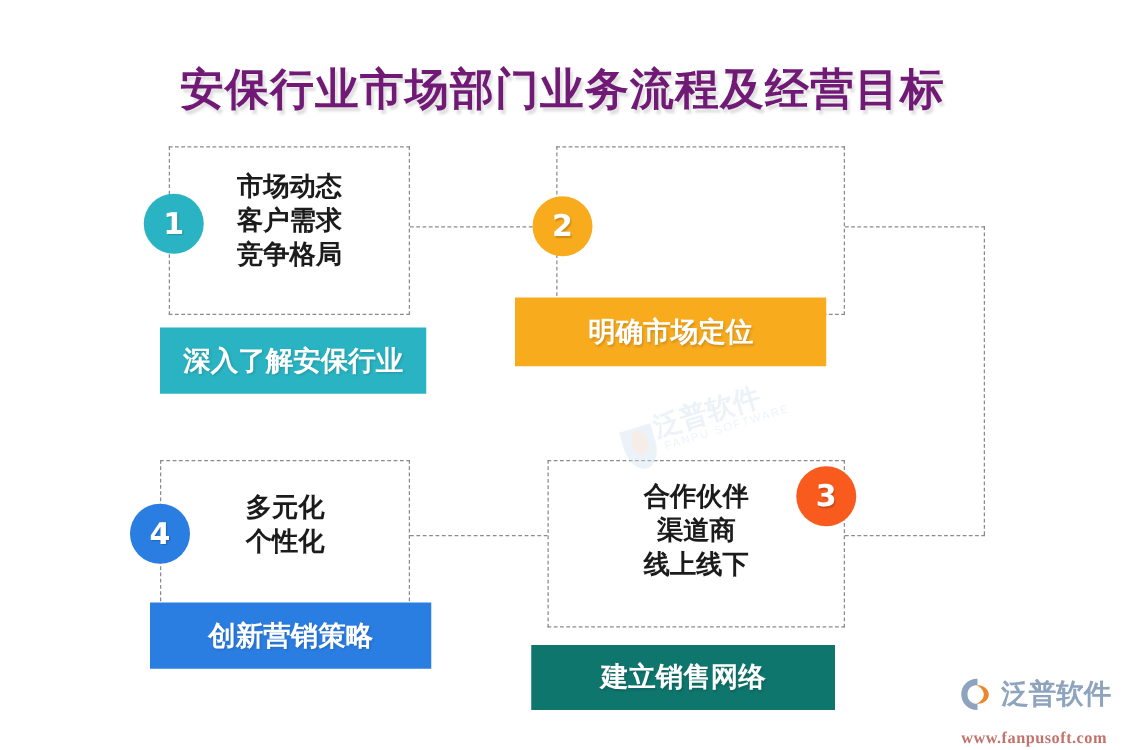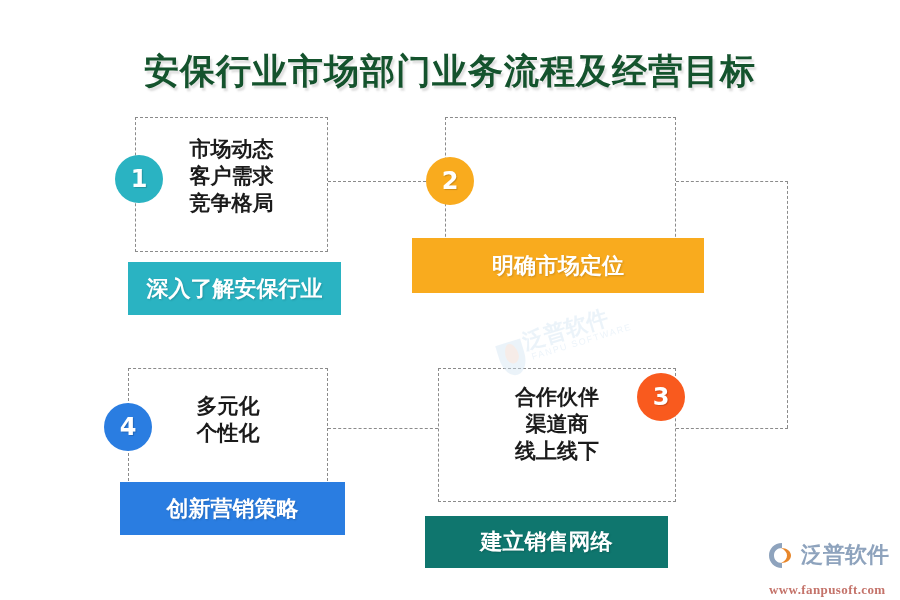--- a/index.html
+++ b/index.html
@@ -12,21 +12,21 @@
   }
   #stage{position:absolute;left:0;top:0;width:900px;height:600px;}
 
   
   .title{
     position:absolute;left:0;top:48px;width:900px;
     text-align:center;
     font-family:"DejaVu Sans","Liberation Sans",sans-serif;
     font-size:35px;font-weight:bold;
     letter-spacing:1px;
-    color:#14532d;
+    color:#701a75;
     text-shadow:2px 3px 2px rgba(150,150,150,0.30);
     white-space:nowrap;
   }
 
   
   .watermark{
     position:absolute;left:492px;top:296px;
     width:140px;height:72px;
     transform:rotate(-17deg);
     opacity:.40;
@@ -152,21 +152,21 @@
     <span>1</span>
   </div>
   <div class="barlabel" style="left:128px;top:238px;width:213px;height:53px;background:#2ab3c2;margin-top:24px;">
     <span>深入了解安保行业</span>
   </div>
 
   <div class="dashbox" style="left:445px;top:117px;width:231px;height:135px;"></div>
   <div class="numcircle" style="left:426px;top:157px;background:#f9ab1e;">
     <span>2</span>
   </div>
-  <div class="barlabel" style="left:412px;top:238px;width:292px;height:55px;background:#f9ab1e;">
+  <div class="barlabel" style="left:412px;top:238px;width:249px;height:55px;background:#f9ab1e;">
     <span>明确市场定位</span>
   </div>
 
   <div class="dashbox" style="left:128px;top:368px;width:200px;height:128px;"></div>
   <div class="bullets" style="left:128px;top:392px;width:200px;">
     <span>多元化</span>
     <span>个性化</span>
   </div>
   <div class="numcircle" style="left:104px;top:403px;background:#2a7de1;">
     <span>4</span>

